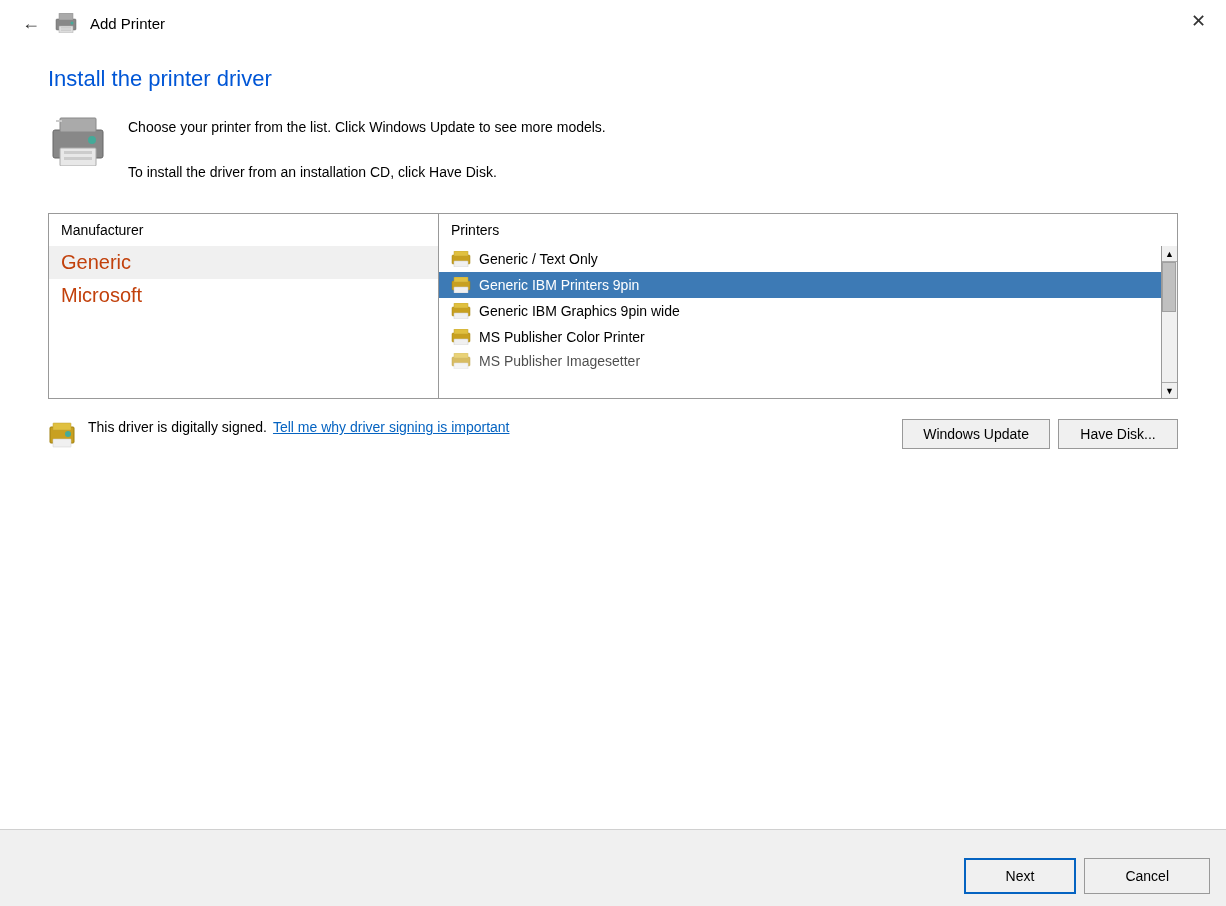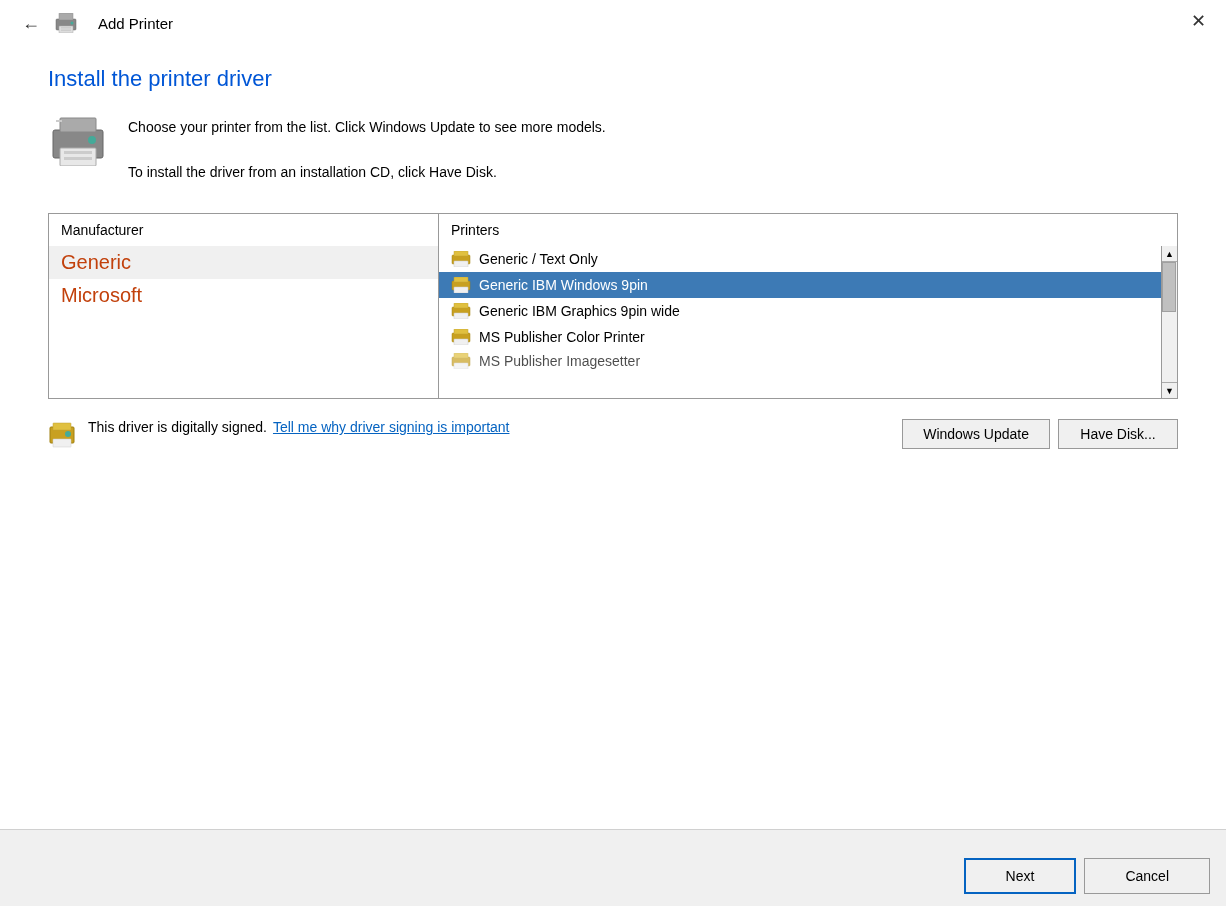--- a/index.html
+++ b/index.html
@@ -34,21 +34,21 @@
       border: none;
       cursor: pointer;
       font-size: 18px;
       color: #333;
       padding: 2px 6px;
       line-height: 1;
     }
     .printer-icon-title {
       display: flex;
       align-items: center;
-      gap: 20px;
+      gap: 12px;
     }
     .title-text {
       font-size: 15px;
       font-weight: 400;
       color: #000;
     }
     .close-btn {
       position: absolute;
       top: 8px;
       right: 12px;
@@ -281,21 +281,21 @@
                 <rect x="3" y="10" width="14" height="6" rx="0.5" fill="#f0f0f0" stroke="#ccc" stroke-width="0.5"></rect>
               </svg>
               <span>Generic / Text Only</span>
             </div>
             <div class="printer-list-item selected">
               <svg width="20" height="16" viewBox="0 0 20 16">
                 <rect x="1" y="4" width="18" height="9" rx="1" fill="#c8a020" stroke="#a08010" stroke-width="0.5"></rect>
                 <rect x="3" y="0" width="14" height="5" rx="0.5" fill="#e0c040" stroke="#c0a030" stroke-width="0.5"></rect>
                 <rect x="3" y="10" width="14" height="6" rx="0.5" fill="#f0f0f0" stroke="#ccc" stroke-width="0.5"></rect>
               </svg>
-              <span>Generic IBM Windows 9pin</span>
+              <span>Generic IBM Printers 9pin</span>
             </div>
             <div class="printer-list-item">
               <svg width="20" height="16" viewBox="0 0 20 16">
                 <rect x="1" y="4" width="18" height="9" rx="1" fill="#c8a020" stroke="#a08010" stroke-width="0.5"></rect>
                 <rect x="3" y="0" width="14" height="5" rx="0.5" fill="#e0c040" stroke="#c0a030" stroke-width="0.5"></rect>
                 <rect x="3" y="10" width="14" height="6" rx="0.5" fill="#f0f0f0" stroke="#ccc" stroke-width="0.5"></rect>
               </svg>
               <span>Generic IBM Graphics 9pin wide</span>
             </div>
             <div class="printer-list-item">

